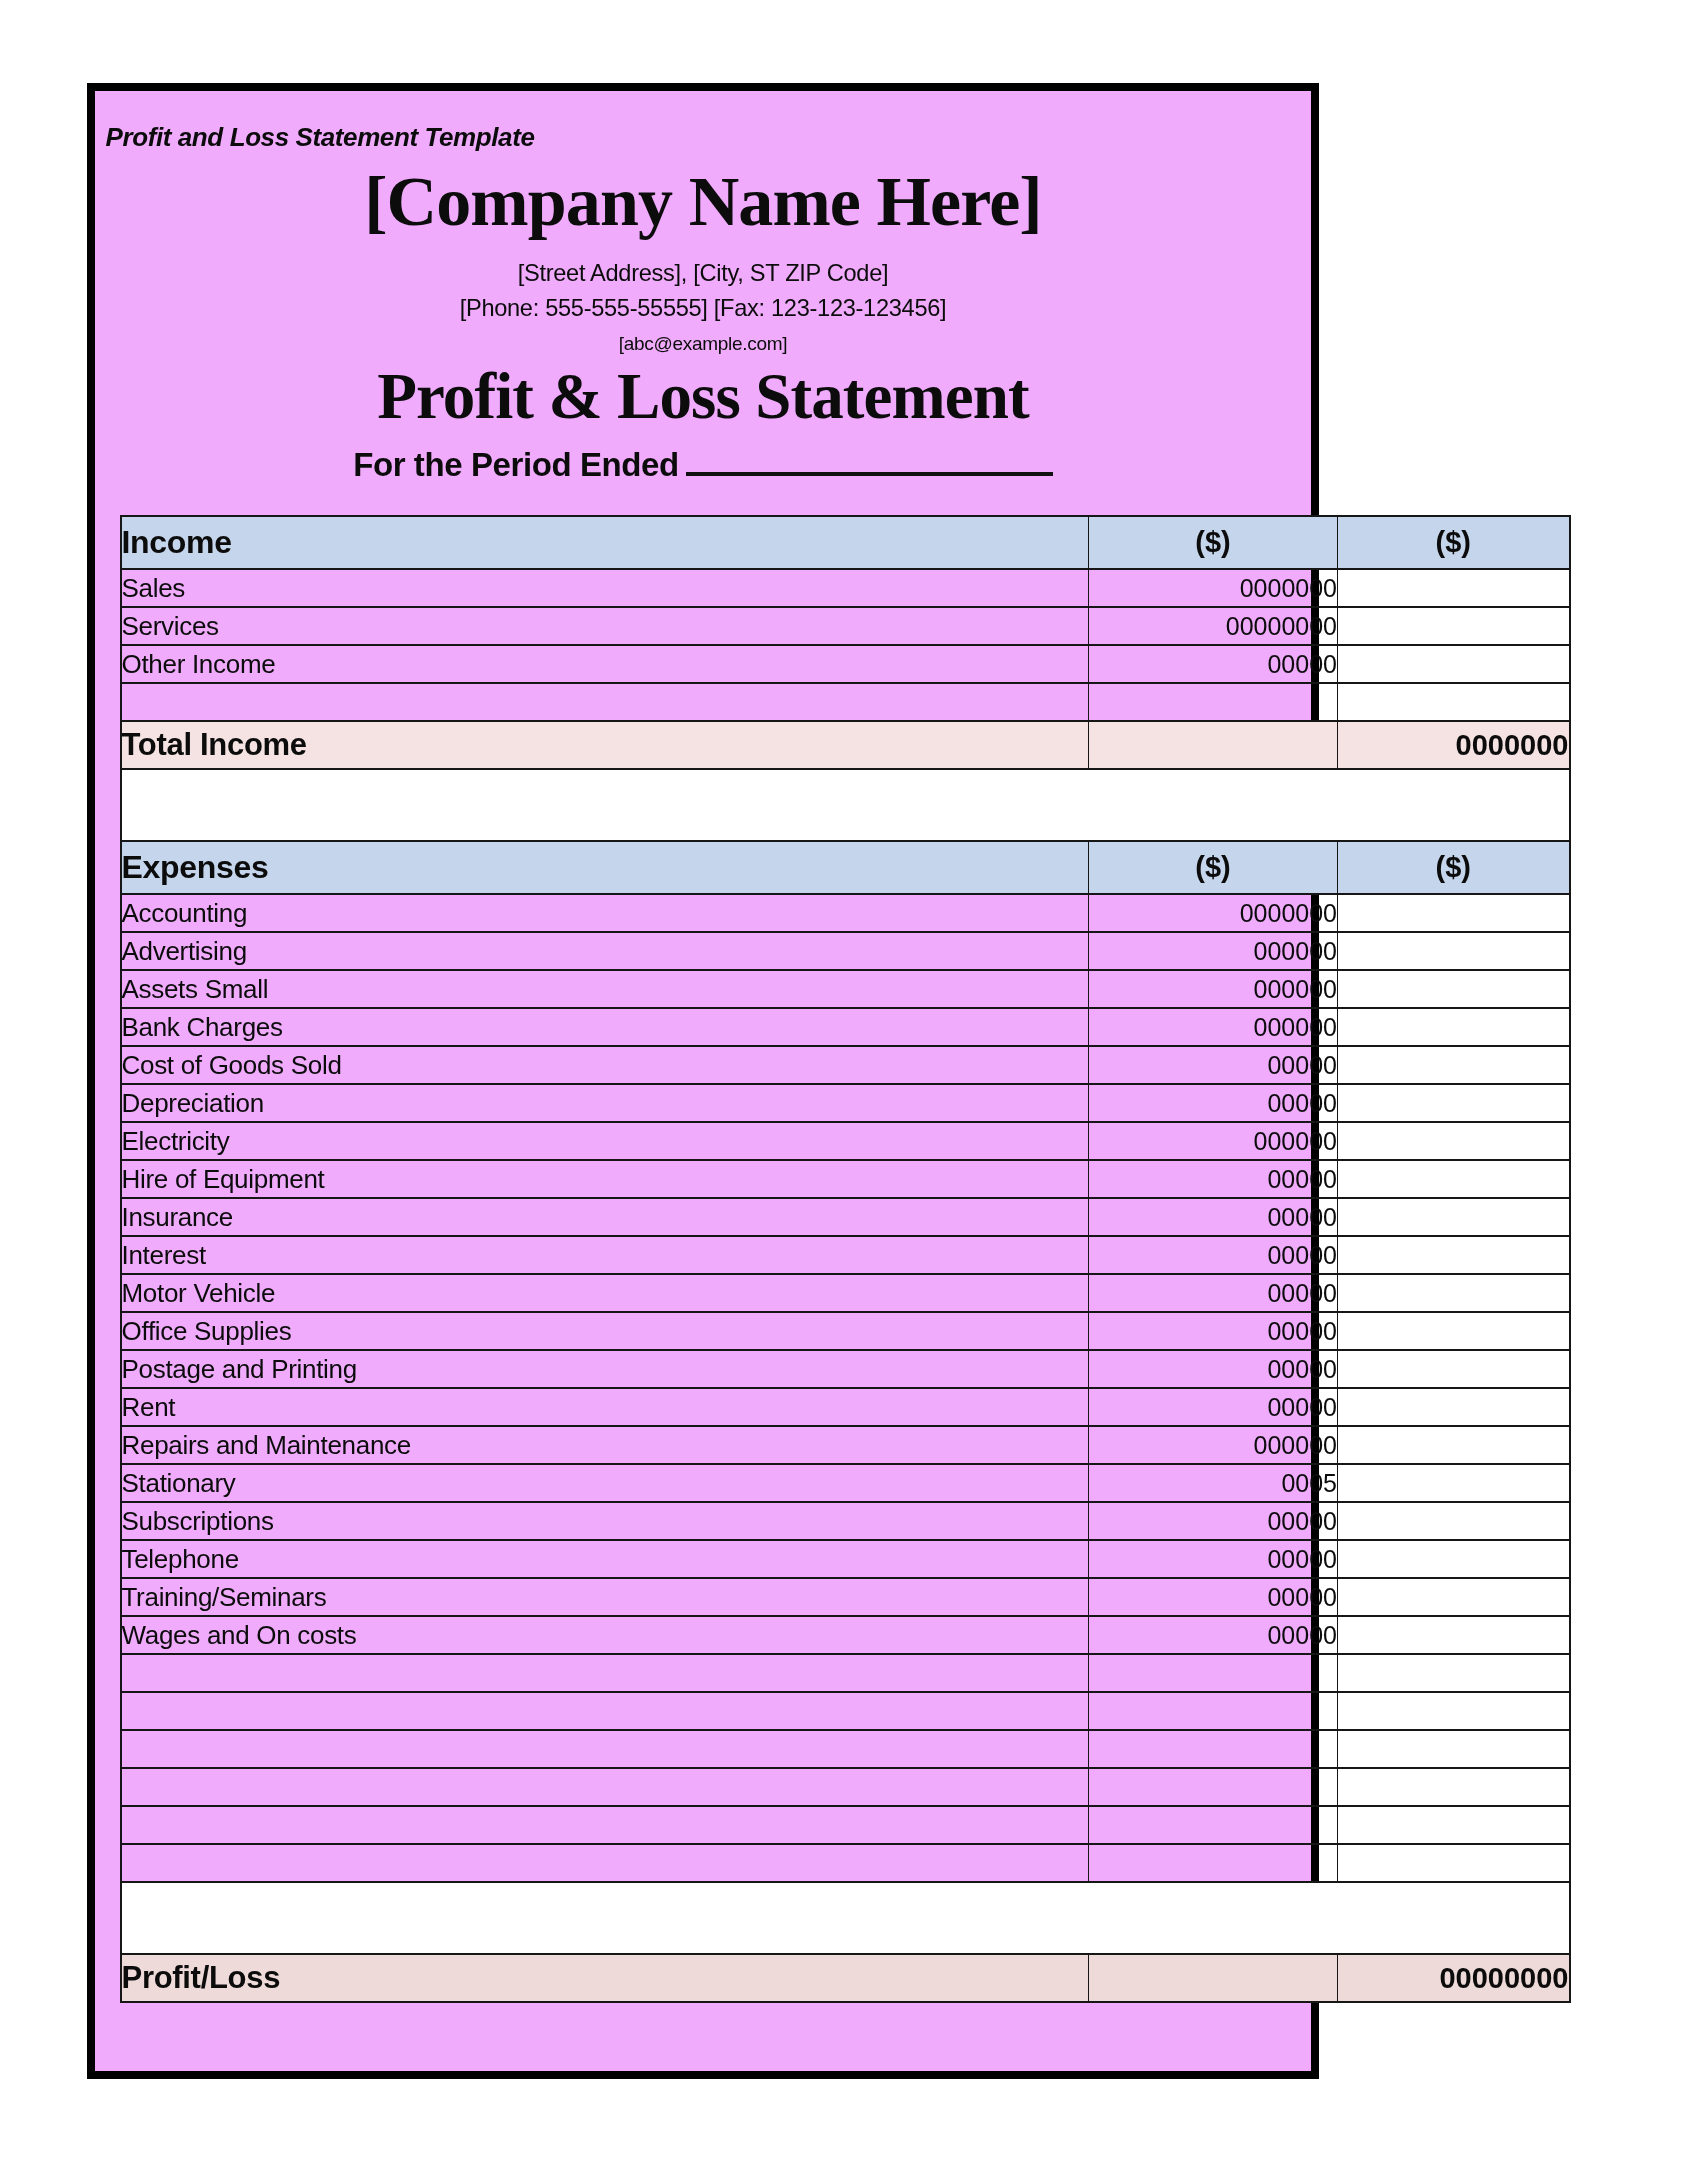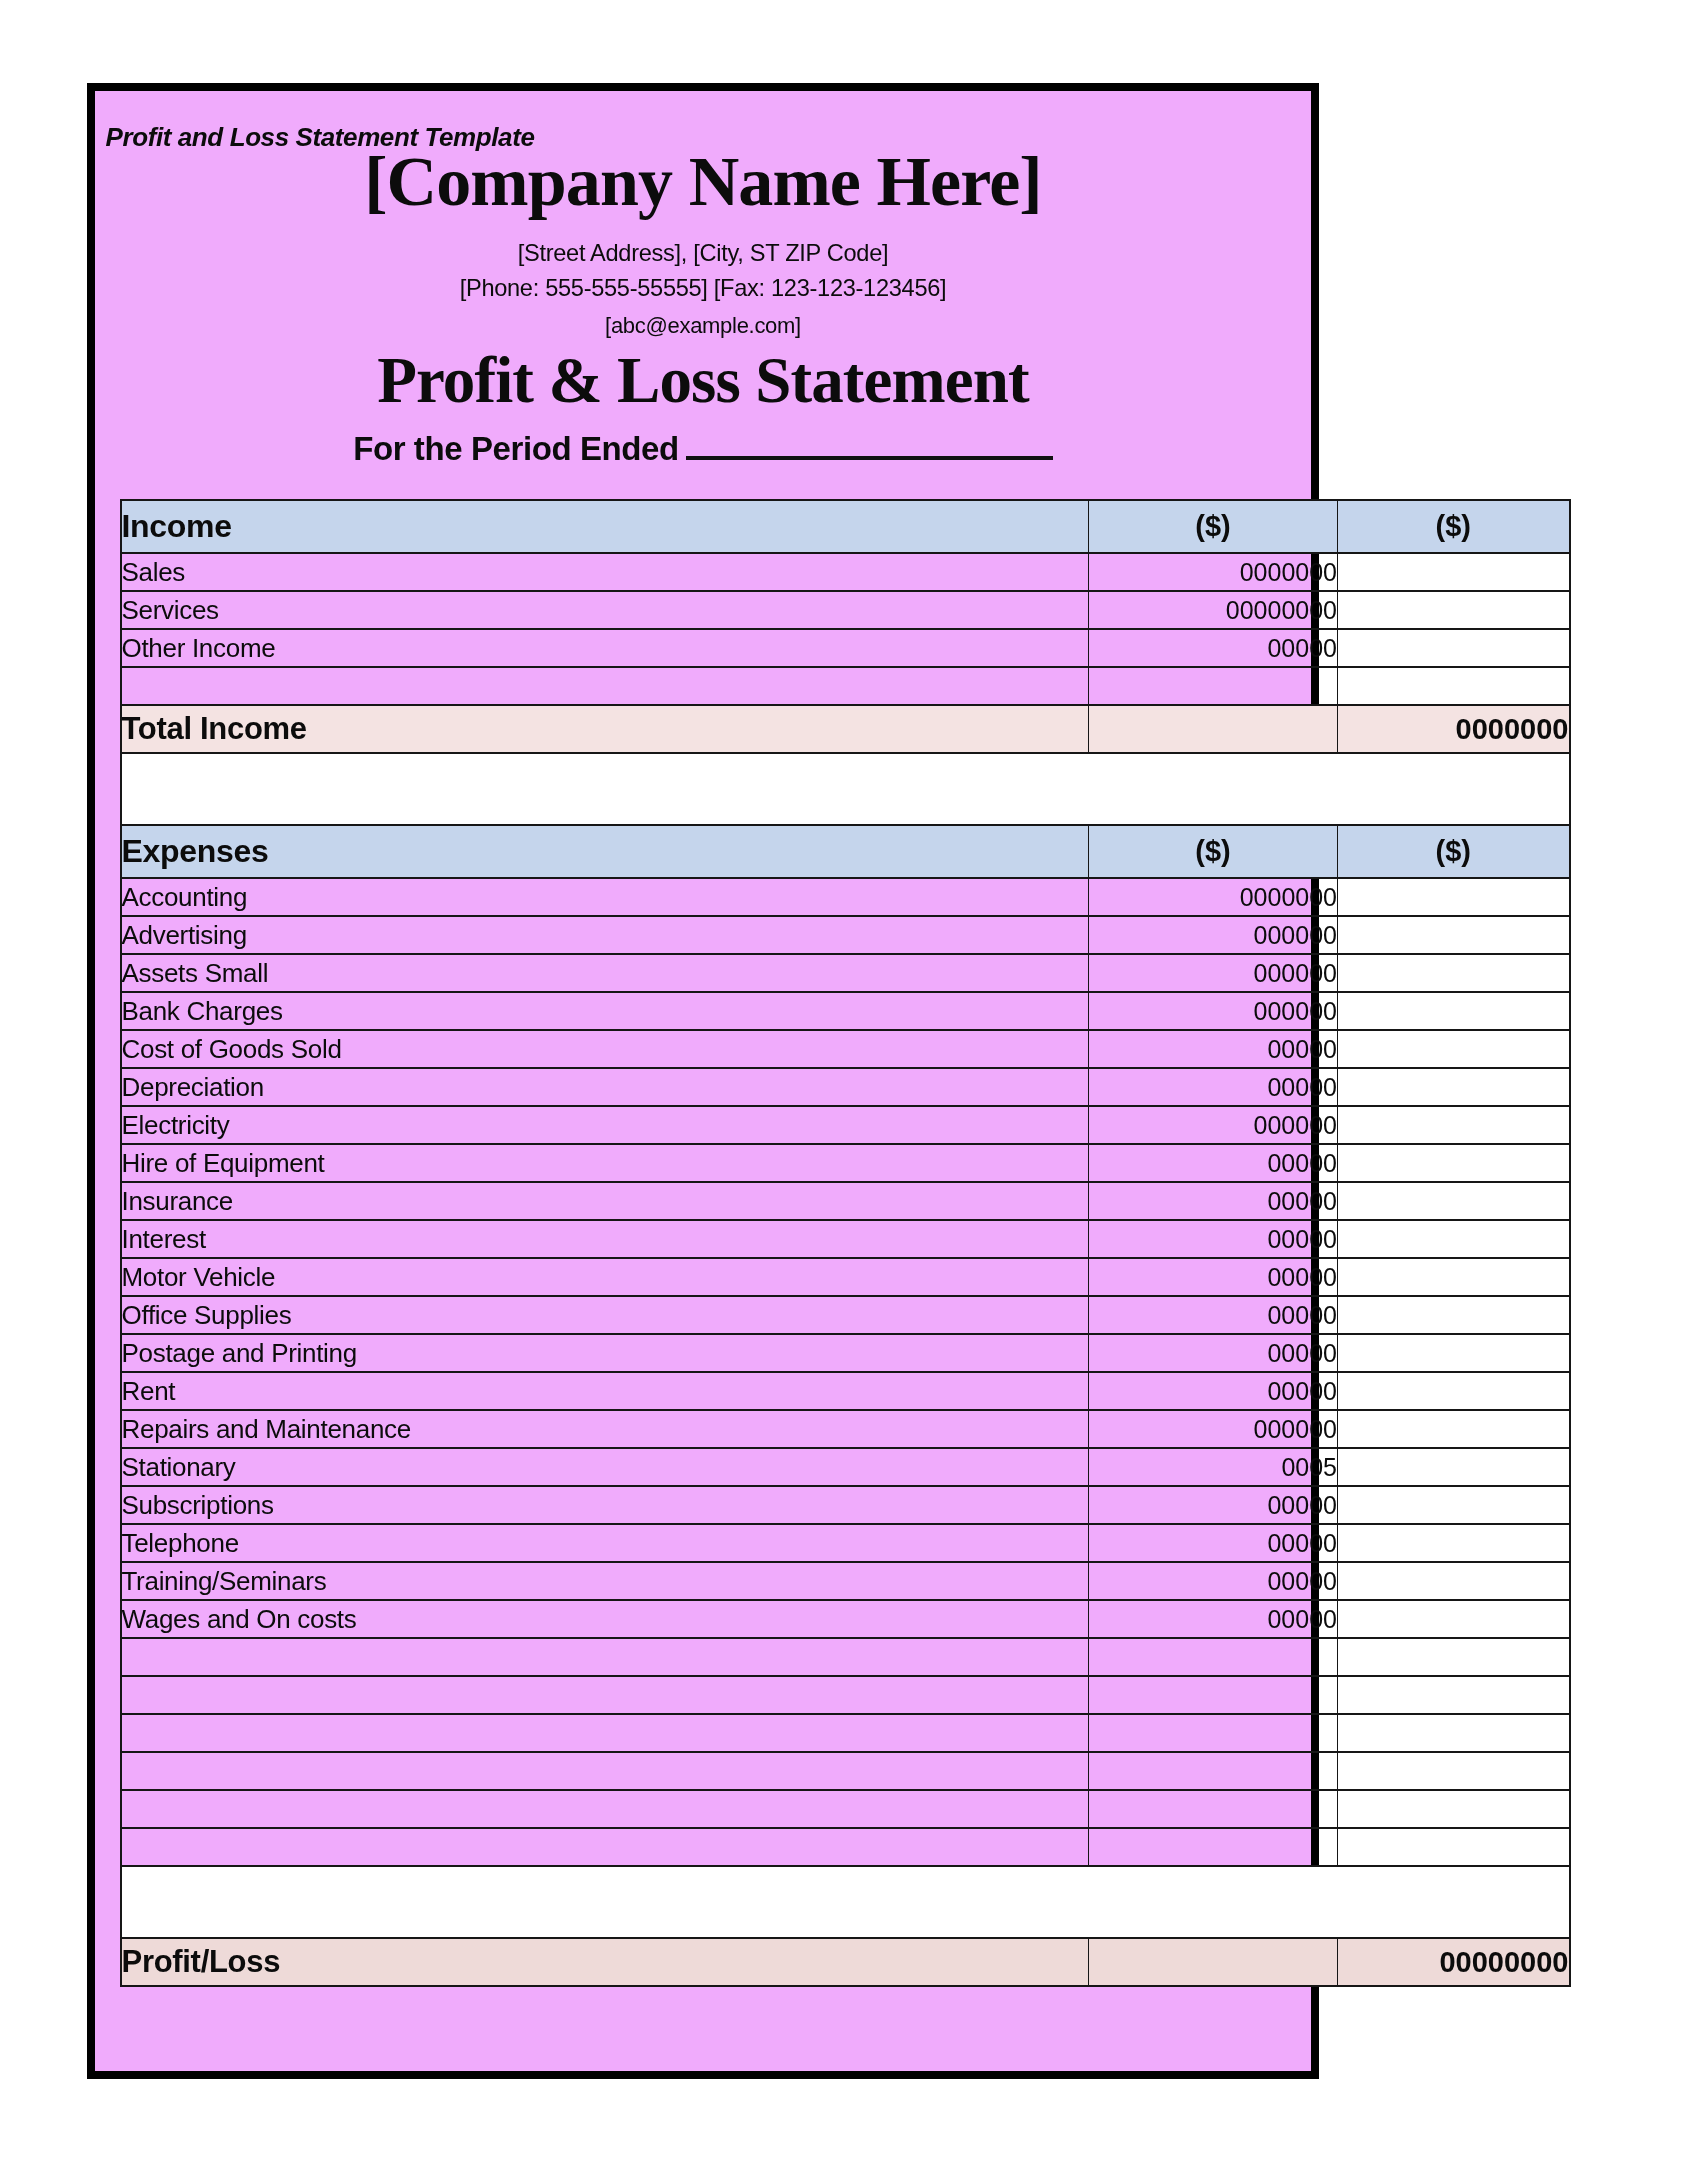--- a/index.html
+++ b/index.html
@@ -11,28 +11,28 @@
   html,body{margin:0;padding:0;background:#ffffff;}
   body{width:1687px;height:2184px;position:relative;font-family:"Liberation Sans",sans-serif;color:#0c0c0c;}
   .frame{
     position:absolute;left:87px;top:83px;width:1232px;height:1996px;
     border:8.7px solid #000;box-sizing:border-box;background:#f0abfc;
   }
   .template-label{
     position:absolute;top:31px;left:10.5px;
     font-size:26px;font-weight:bold;font-style:italic;letter-spacing:-0.4px;
   }
-  .header-block{padding-top:56px;text-align:center;}
+  .header-block{padding-top:76px;text-align:center;}
   .company-name{
     font-family:"Liberation Serif",serif;font-weight:bold;
     font-size:70px;line-height:1.0;letter-spacing:-0.9px;
   }
   .addr{font-size:23.6px;margin-top:23px;letter-spacing:-0.3px;}
   .phone{font-size:23.6px;margin-top:7.9px;letter-spacing:-0.3px;}
-  .email{font-size:22px;margin-top:11.4px;letter-spacing:-0.3px;}
+  .email{font-size:19px;margin-top:11.4px;letter-spacing:-0.3px;}
   .doc-title{
     font-family:"Liberation Serif",serif;font-weight:bold;
     font-size:65px;line-height:1.0;margin-top:8.7px;letter-spacing:-0.9px;
   }
   .period-line{margin-top:17.5px;font-size:33px;font-weight:bold;letter-spacing:-0.4px;}
   .blank-line{
     display:inline-block;width:367px;height:26px;margin-left:7px;
     border-bottom:4.4px solid #111;vertical-align:baseline;
   }
   table.pl{

